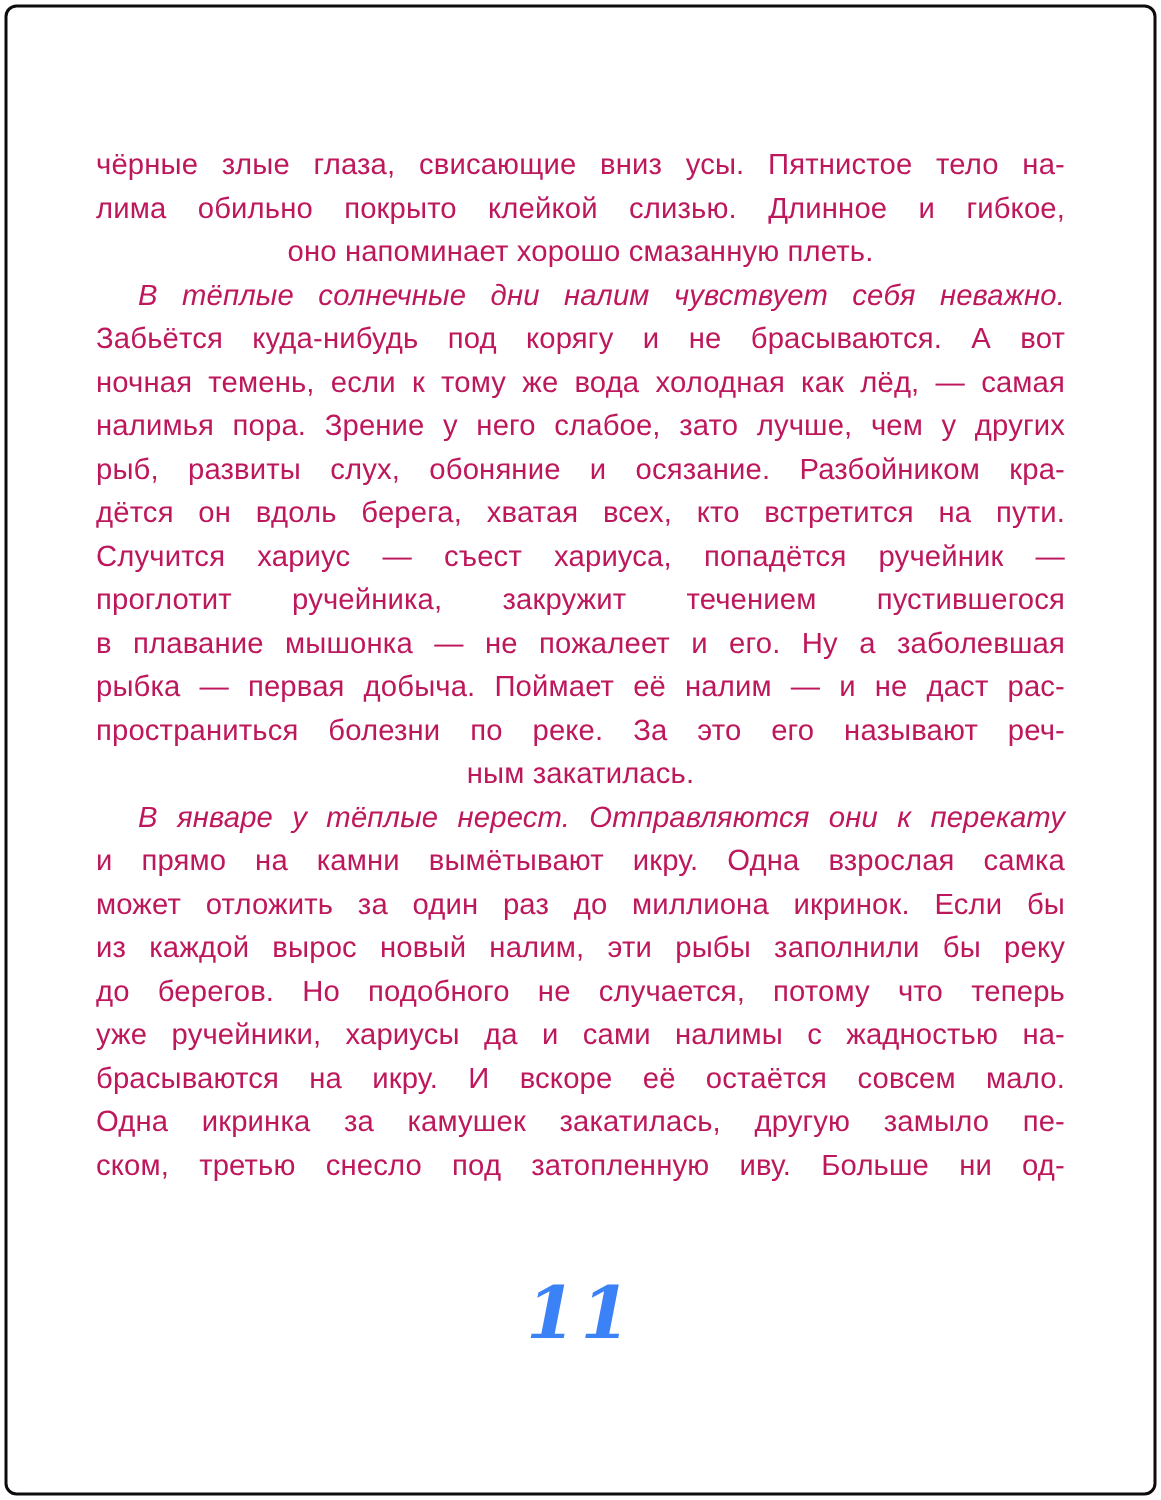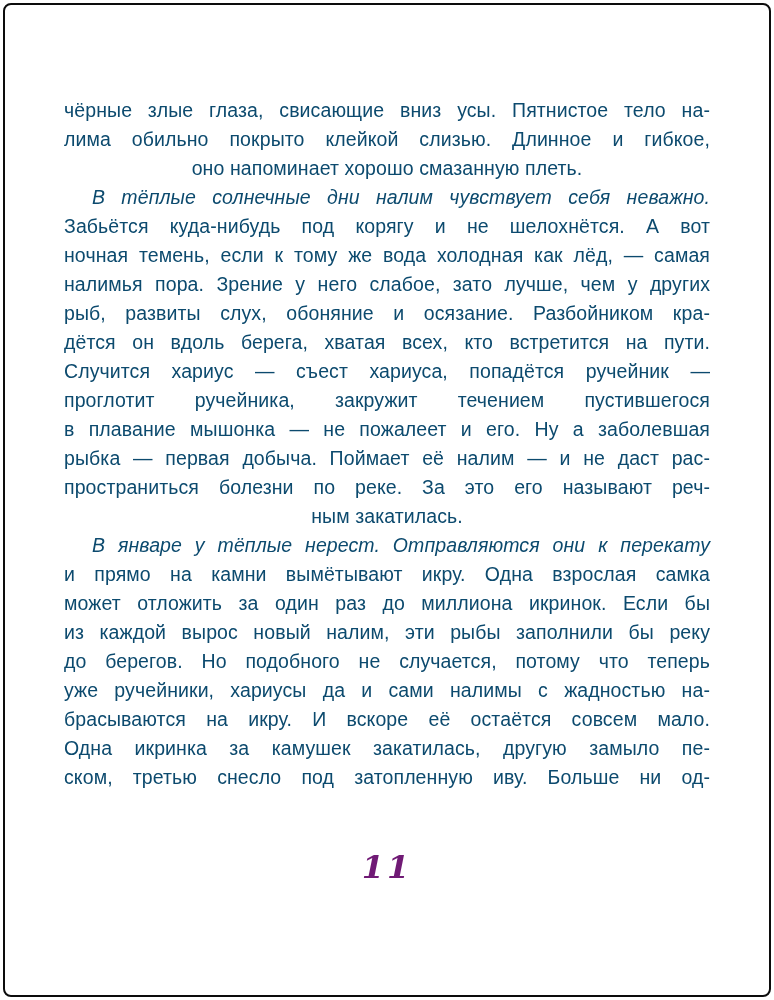--- a/index.html
+++ b/index.html
@@ -23,21 +23,21 @@
     bottom: 3px;
     border: 2px solid #0c0c0c;
     border-radius: 8px;
     pointer-events: none;
   }
   .text-block {
     position: absolute;
     top: 96px;
     left: 64px;
     width: 646px;
-    color: #0c4a6e;
+    color: #be185d;
     font-size: 19.5px;
     line-height: 29px;
     letter-spacing: 0.1px;
   }
   .paragraph {
     margin: 0;
   }
   .line {
     text-align: center;
     white-space: normal;
@@ -53,39 +53,39 @@
   }
   .page-number {
     position: absolute;
     top: 848px;
     left: 0;
     width: 774px;
     text-align: center;
     font-family: "DejaVu Serif", serif;
     font-style: italic;
     font-weight: bold;
-    font-size: 32px;
-    color: #701a75;
+    font-size: 48px;
+    color: #3b82f6;
     letter-spacing: 3px;
   }
 </style>
 </head>
 <body>
 
 <div class="book-page">
   <div class="page-border"></div>
   <div class="text-block">
       <div class="paragraph">
         <div class="line just">чёрные злые глаза, свисающие вниз усы. Пятнистое тело на-</div>
         <div class="line just">лима обильно покрыто клейкой слизью. Длинное и гибкое,</div>
         <div class="line">оно напоминает хорошо смазанную плеть.</div>
       </div>
       <div class="paragraph indent">
         <div class="line just">В тёплые солнечные дни налим чувствует себя неважно.</div>
-        <div class="line just">Забьётся куда-нибудь под корягу и не шелохнётся. А вот</div>
+        <div class="line just">Забьётся куда-нибудь под корягу и не брасываются. А вот</div>
         <div class="line just">ночная темень, если к тому же вода холодная как лёд, — самая</div>
         <div class="line just">налимья пора. Зрение у него слабое, зато лучше, чем у других</div>
         <div class="line just">рыб, развиты слух, обоняние и осязание. Разбойником кра-</div>
         <div class="line just">дётся он вдоль берега, хватая всех, кто встретится на пути.</div>
         <div class="line just">Случится хариус — съест хариуса, попадётся ручейник —</div>
         <div class="line just">проглотит ручейника, закружит течением пустившегося</div>
         <div class="line just">в плавание мышонка — не пожалеет и его. Ну а заболевшая</div>
         <div class="line just">рыбка — первая добыча. Поймает её налим — и не даст рас-</div>
         <div class="line just">пространиться болезни по реке. За это его называют реч-</div>
         <div class="line">ным закатилась.</div>

